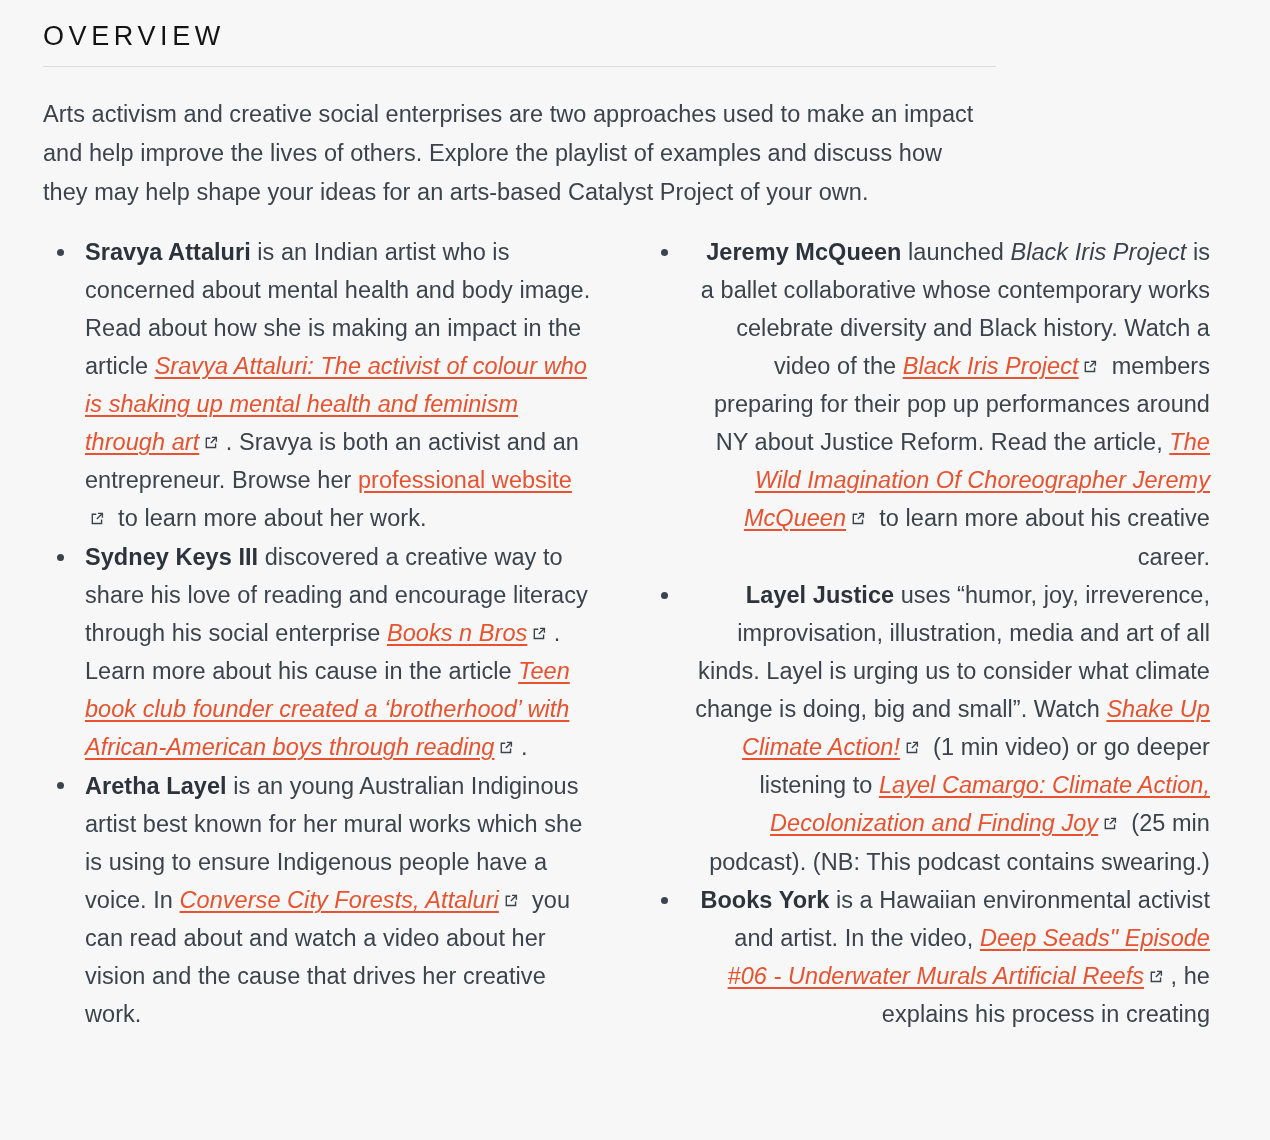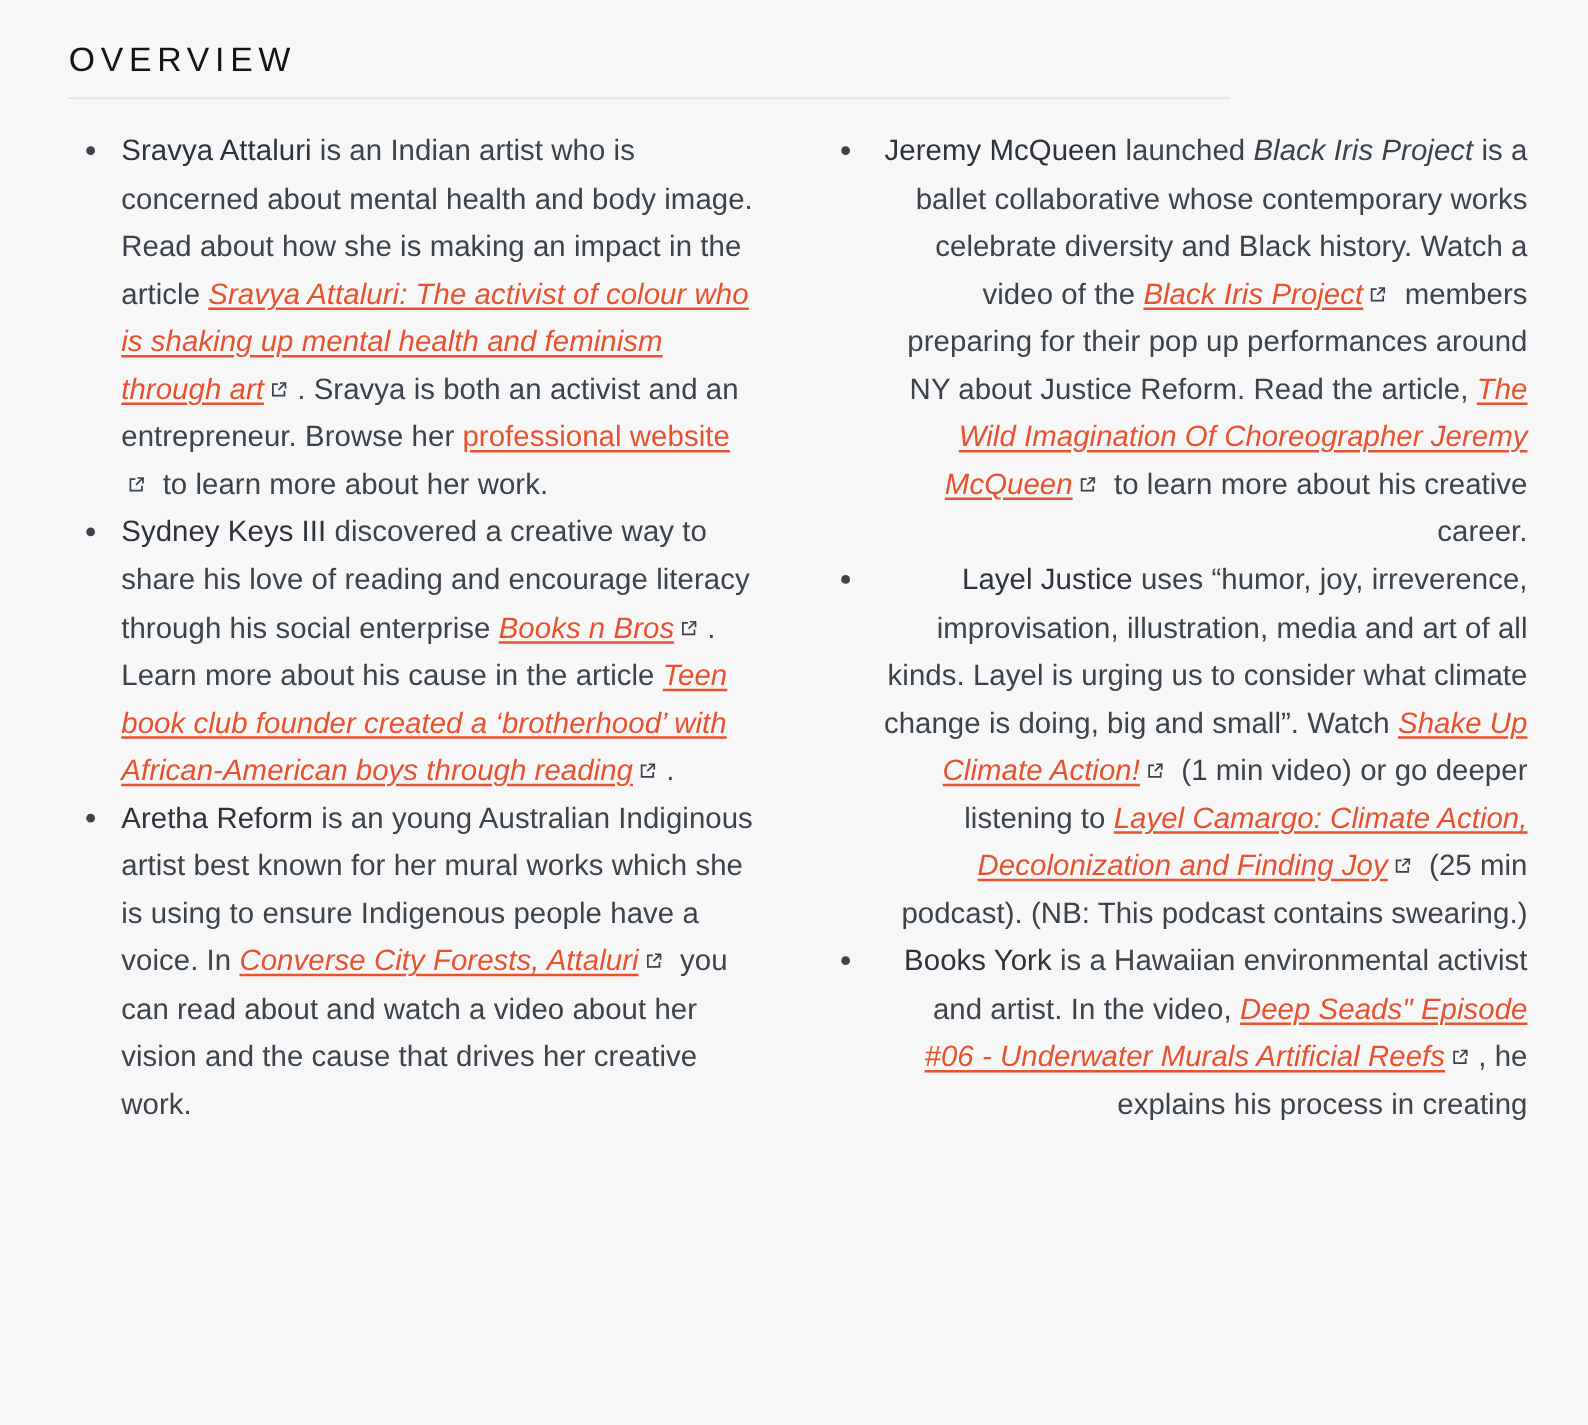--- a/index.html
+++ b/index.html
@@ -14,21 +14,21 @@
     font-family: "Liberation Sans", "DejaVu Sans", sans-serif;
     color: #39404a;
     -webkit-font-smoothing: antialiased;
   }
 
   .page {
     position: relative;
     width: 1054px;
     height: 1140px;
     box-sizing: border-box;
-    padding: 12px;
+    padding: 0;
   }
 
   
   .section-head {
     margin: 0;
     padding: 18px 58px 0 43px;
   }
   .section-title {
     font-size: 27px;
     font-weight: 300;
@@ -87,21 +87,21 @@
     position: absolute;
     left: 14px;
     top: 0.66em;
     width: 7px;
     height: 7px;
     border-radius: 50%;
     background: #3b434d;
   }
 
   b, .nm {
-    font-weight: 400;
+    font-weight: 700;
     color: #2c333c;
     margin-top: 20px;
   }
   i, .em {
     font-style: italic;
   }
 
   a.lnk {
     color: #e8522e;
     text-decoration: underline;
@@ -128,20 +128,21 @@
 </head>
 <body>
 
 <div class="page">
 
   <div class="section-head">
     <h1 class="section-title">OVERVIEW</h1>
   </div>
   <div class="head-rule"></div>
 
+  <p class="intro">Arts activism and creative social enterprises are two approaches used to make an impact and help improve the lives of others. Explore the playlist of examples and discuss how they may help shape your ideas for an arts-based Catalyst Project of your own.</p>
 
   <div class="columns">
 
     <div class="col col-left">
       <ul class="bullets">
 
         <li>
           <span class="nm">Sravya Attaluri</span><span> is an Indian artist who is concerned about mental health and body image. Read about how she is making an impact in the article </span><a class="lnk" href="#">Sravya Attaluri: The activist of colour who is shaking up mental health and feminism through art</a><span class="ext"><svg viewBox="0 0 16 16" fill="none" stroke="#3b434d" stroke-width="1.5">
                 <path d="M12.5 9.2V13.5H2.5V3.5H6.8"></path>
                 <path d="M8.6 2.6H13.4V7.4"></path>
@@ -159,21 +160,21 @@
                 <path d="M8.6 2.6H13.4V7.4"></path>
                 <path d="M13.2 2.8L7.4 8.6"></path>
               </svg></span><span>. Learn more about his cause in the article </span><a class="lnk" href="#">Teen book club founder created a ‘brotherhood’ with African-American boys through reading</a><span class="ext"><svg viewBox="0 0 16 16" fill="none" stroke="#3b434d" stroke-width="1.5">
                 <path d="M12.5 9.2V13.5H2.5V3.5H6.8"></path>
                 <path d="M8.6 2.6H13.4V7.4"></path>
                 <path d="M13.2 2.8L7.4 8.6"></path>
               </svg></span><span>.</span>
         </li>
 
         <li>
-          <span class="nm">Aretha Reform</span><span> is an young Australian Indiginous artist best known for her mural works which she is using to ensure Indigenous people have a voice. In </span><a class="lnk" href="#">Converse City Forests, Attaluri</a><span class="ext"><svg viewBox="0 0 16 16" fill="none" stroke="#3b434d" stroke-width="1.5">
+          <span class="nm">Aretha Layel</span><span> is an young Australian Indiginous artist best known for her mural works which she is using to ensure Indigenous people have a voice. In </span><a class="lnk" href="#">Converse City Forests, Attaluri</a><span class="ext"><svg viewBox="0 0 16 16" fill="none" stroke="#3b434d" stroke-width="1.5">
                 <path d="M12.5 9.2V13.5H2.5V3.5H6.8"></path>
                 <path d="M8.6 2.6H13.4V7.4"></path>
                 <path d="M13.2 2.8L7.4 8.6"></path>
               </svg></span><span> you can read about and watch a video about her vision and the cause that drives her creative work.</span>
         </li>
 
 
       </ul>
     </div>
 

